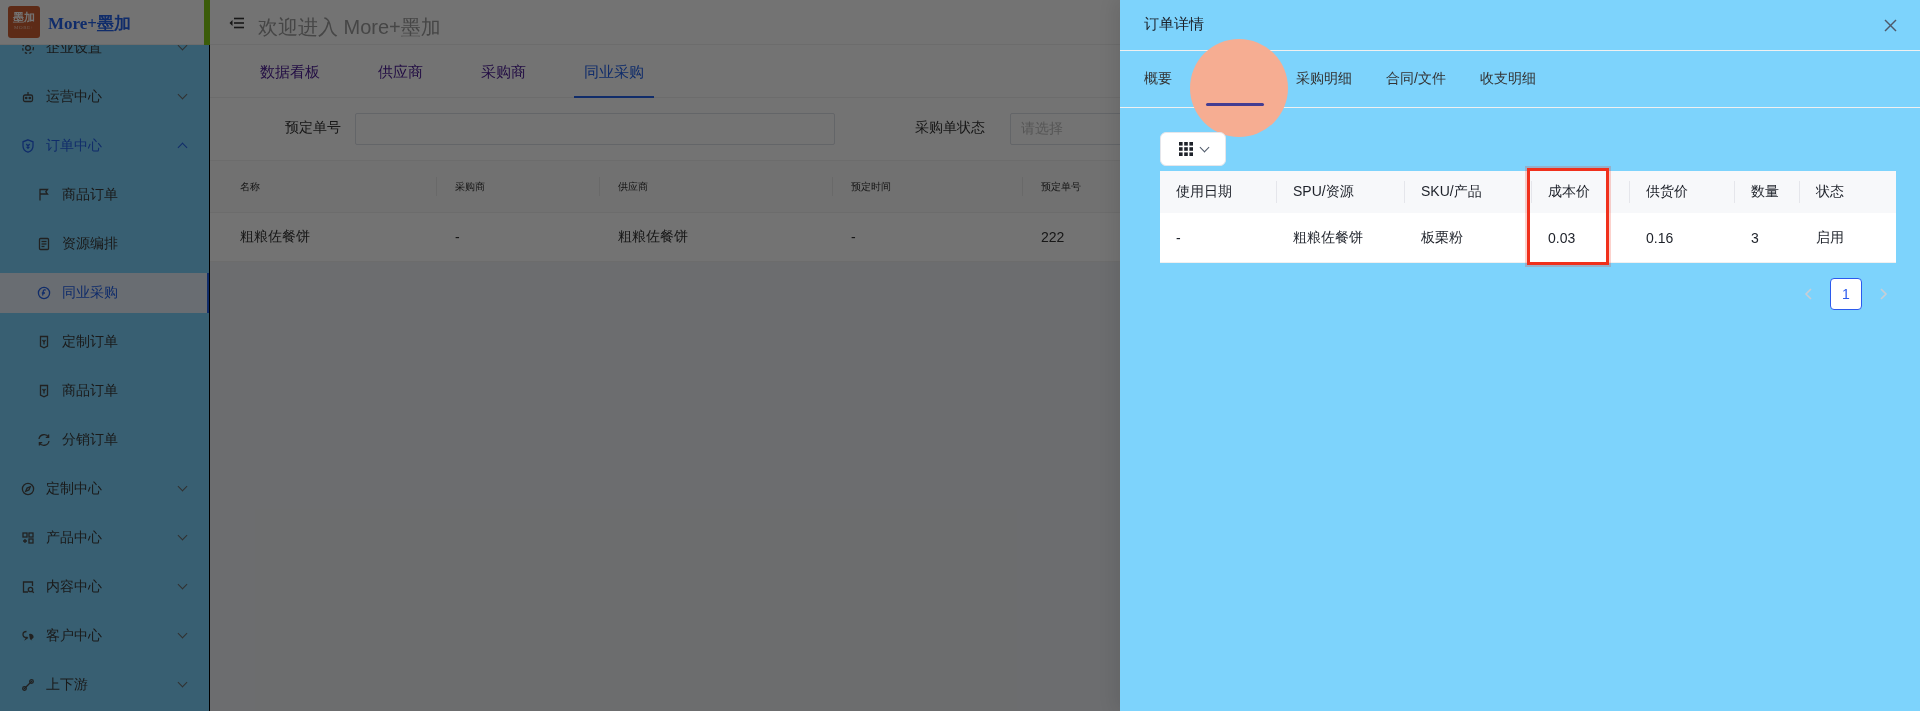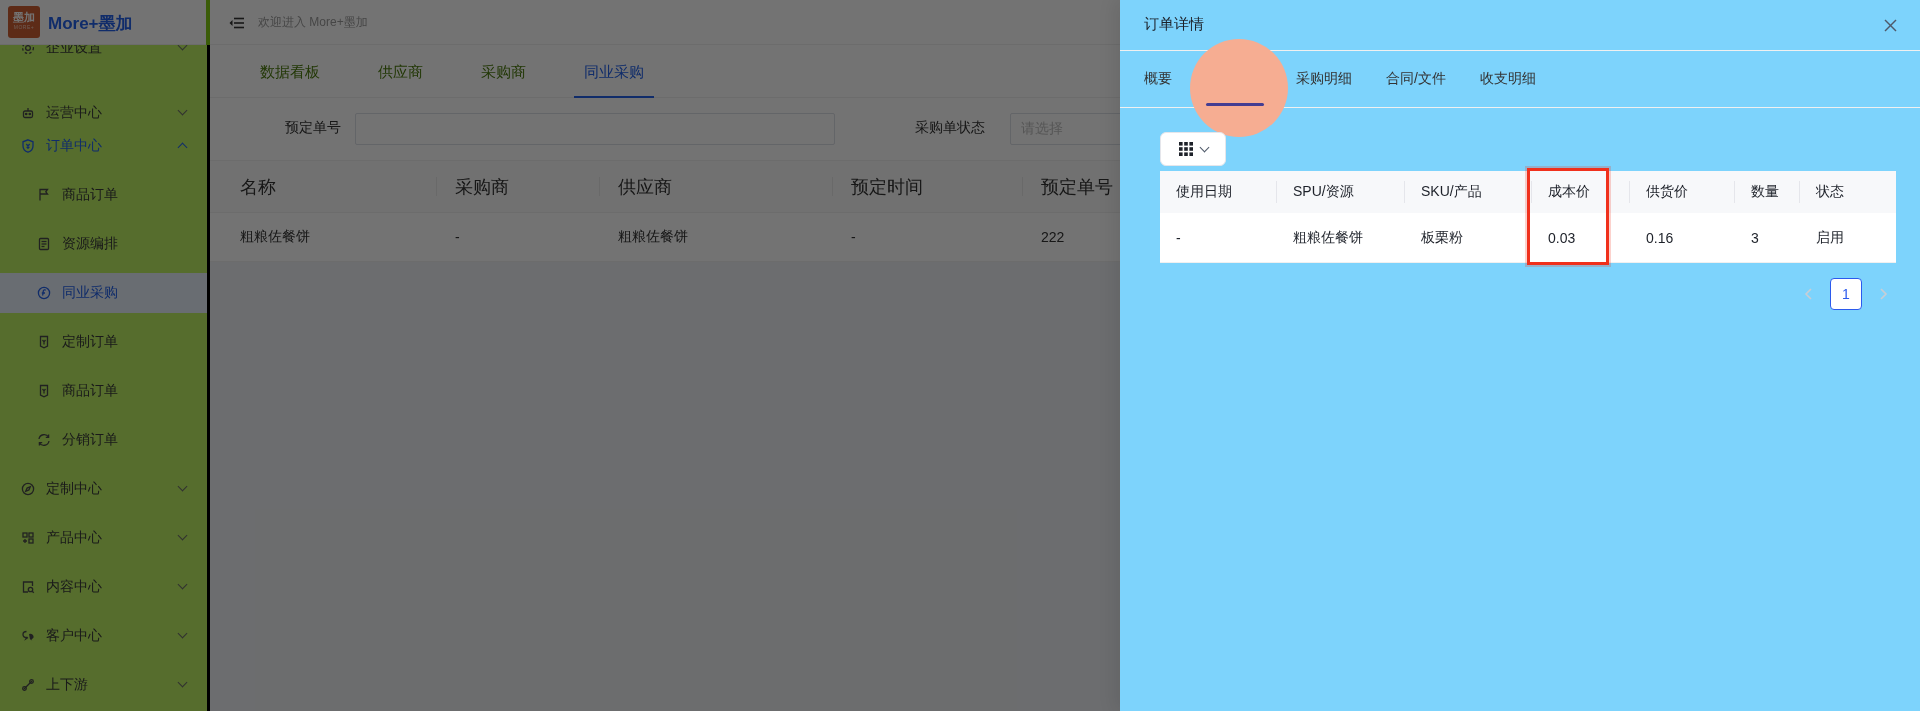--- a/index.html
+++ b/index.html
@@ -4,53 +4,53 @@
 <style>
   * { margin:0; padding:0; box-sizing:border-box; }
   html,body { background:#555; }
   #app {
     position:relative; width:1920px; height:711px; overflow:hidden;
     font-family:"Liberation Sans","DejaVu Sans",sans-serif;
     background:#f0f2f5; font-size:14px; color:#333;
   }
   
   .topbar { position:absolute; left:0; top:0; width:1920px; height:45px; background:#fff; border-bottom:1px solid #f0f0f0; z-index:10; }
-  .logo-area { position:absolute; left:0; top:0; width:210px; height:45px; border-right:4px solid #84cc16; }
+  .logo-area { position:absolute; left:0; top:0; width:210px; height:45px; border-right:6px solid #84cc16;font-family:Liberation Serif, serif; }
   .logo-sq { position:absolute; left:8px; top:6px; width:32px; height:32px; background:#cf5f33; border-radius:3px; color:#fff; text-align:center; line-height:1; padding-top:6px; }
   .logo-sq .l1 { font-size:11px; font-weight:bold; display:block; }
   .logo-sq .l2 { font-size:5px; letter-spacing:.5px; display:block; margin-top:2px; color:#f3cdbb; }
   .app-name { position:absolute; left:48px; top:12px; font-size:17px; font-weight:bold; color:#2563eb; }
   .fold-btn { position:absolute; left:228px; top:14px; width:18px; height:18px; color:#333; cursor:pointer; }
-  .welcome { position:absolute; left:258px; top:14px; color:#9b9b9b; font-size:12px; }
-  
-  .sidebar { position:absolute; left:0; top:45px; width:210px; height:666px; background:#bef264; border-right:3px solid #000000; overflow:hidden; z-index:9; }
+  .welcome { position:absolute; left:258px; top:14px; color:#9b9b9b; font-size:20px; }
+  
+  .sidebar { position:absolute; left:0; top:45px; width:210px; height:666px; background:#7dd3fc; border-right:1px solid #000000; overflow:hidden; z-index:9; }
   .side-item { position:absolute; left:0; width:210px; height:40px; display:flex; align-items:center; cursor:pointer; color:#3a3a3a; }
   .side-item .sicon { width:16px; height:16px; margin-left:20px; display:inline-flex; color:#4a4a4a; }
   .side-item.child .sicon { margin-left:36px; }
   .side-item .slabel { margin-left:10px; font-size:14px; }
   .side-item.blue, .side-item.blue .sicon { color:#2563eb; }
   .side-item.selected { background:#e8f1fc; }
   .side-item.selected::after { content:""; position:absolute; right:0; top:0; width:3px; height:100%; background:#2563eb; }
   .chev { position:absolute; right:24px; width:7px; height:7px; border-right:1.5px solid #6b6b6b; border-bottom:1.5px solid #6b6b6b; }
   .chev.down { transform:rotate(45deg); top:14px; }
   .chev.up { transform:rotate(-135deg); top:18px; border-color:#2563eb; }
   
   .main-card { position:absolute; left:210px; top:45px; width:1710px; height:217px; background:#fff; z-index:1; }
   .main-tabs { position:relative; height:53px; border-bottom:1px solid #f0f0f0; display:flex; align-items:center; padding-left:50px; gap:58px; }
-  .mtab { position:relative; font-size:15px; color:#4d7c0f; cursor:pointer; height:53px; line-height:53px; }
+  .mtab { position:relative; font-size:15px; color:#4c1d95; cursor:pointer; height:53px; line-height:53px; }
   .mtab.active { color:#2563eb; }
   .mtab.active::after { content:""; position:absolute; left:-10px; right:-10px; bottom:0; height:2px; background:#2563eb; }
   .filter-row { position:relative; height:62px; }
   .filter-label { position:absolute; top:21px; font-size:14px; color:#333; }
   .f-input { position:absolute; left:145px; top:15px; width:480px; height:32px; border:1px solid #dcdfe6; border-radius:2px; background:#fff; font-size:14px; padding:0 10px; color:#333; font-family:inherit; }
   .f-select { position:absolute; left:800px; top:15px; width:195px; height:32px; border:1px solid #dcdfe6; border-radius:2px; background:#fff; display:flex; align-items:center; padding:0 10px; cursor:pointer; }
   .f-select .ph { color:#bfbfbf; }
   .m-table { position:absolute; left:0; top:115px; width:1710px; }
   .m-thead { display:grid; grid-template-columns:227px 163px 233px 190px 1fr; height:53px; background:#fafafa; border-top:1px solid #f0f0f0; border-bottom:1px solid #f0f0f0; align-items:center; }
-  .m-thead .cell { position:relative; padding-left:18px; color:#333; font-size:18px; height:100%; display:flex; align-items:center; }
+  .m-thead .cell { position:relative; padding-left:18px; color:#333; font-size:10px; height:100%; display:flex; align-items:center; }
   .m-thead .cell:first-child { padding-left:30px; }
   .m-thead .cell:not(:last-child)::after { content:""; position:absolute; right:0; top:16px; bottom:16px; width:1px; background:#e8e8e8; }
   .m-row { display:grid; grid-template-columns:227px 163px 233px 190px 1fr; height:49px; background:#fff; border-bottom:1px solid #f0f0f0; align-items:center; }
   .m-row .cell { padding-left:18px; font-size:14px; color:#333; }
   .m-row .cell:first-child { padding-left:30px; }
   
   .mask { position:absolute; left:0; top:0; width:1120px; height:711px; background:rgba(0,0,0,0.55); z-index:40; }
   
   .drawer { position:absolute; left:1120px; top:0; width:800px; height:711px; background:#7dd3fc; z-index:50; box-shadow:-6px 0 16px rgba(0,0,0,.08); }
   .d-header { position:absolute; left:0; top:0; width:800px; height:51px; border-bottom:1px solid #f0f0f0; z-index:3; }
@@ -106,21 +106,21 @@
     <div class="side-item" style="top:-17px">
       <span class="sicon">
           <svg width="16" height="16" viewBox="0 0 16 16" fill="none" stroke="currentColor" stroke-width="1.3">
             <circle cx="8" cy="8" r="2.4"></circle>
             <circle cx="8" cy="8" r="5.4" stroke-dasharray="2.4 2.2"></circle>
           </svg>
         </span>
       <span class="slabel">企业设置</span>
       <span class="chev down"></span>
     </div>
-    <div class="side-item" style="top:48px">
+    <div class="side-item" style="top:32px">
       <span class="sicon">
           <svg width="16" height="16" viewBox="0 0 16 16" fill="none" stroke="currentColor" stroke-width="1.3">
             <rect x="3.5" y="6" width="9" height="6.5" rx="1.5"></rect>
             <line x1="8" y1="3" x2="8" y2="6"></line>
             <circle cx="6.2" cy="9" r="0.7" fill="currentColor"></circle>
             <circle cx="9.8" cy="9" r="0.7" fill="currentColor"></circle>
           </svg>
         </span>
       <span class="slabel">运营中心</span>
       <span class="chev down"></span>

